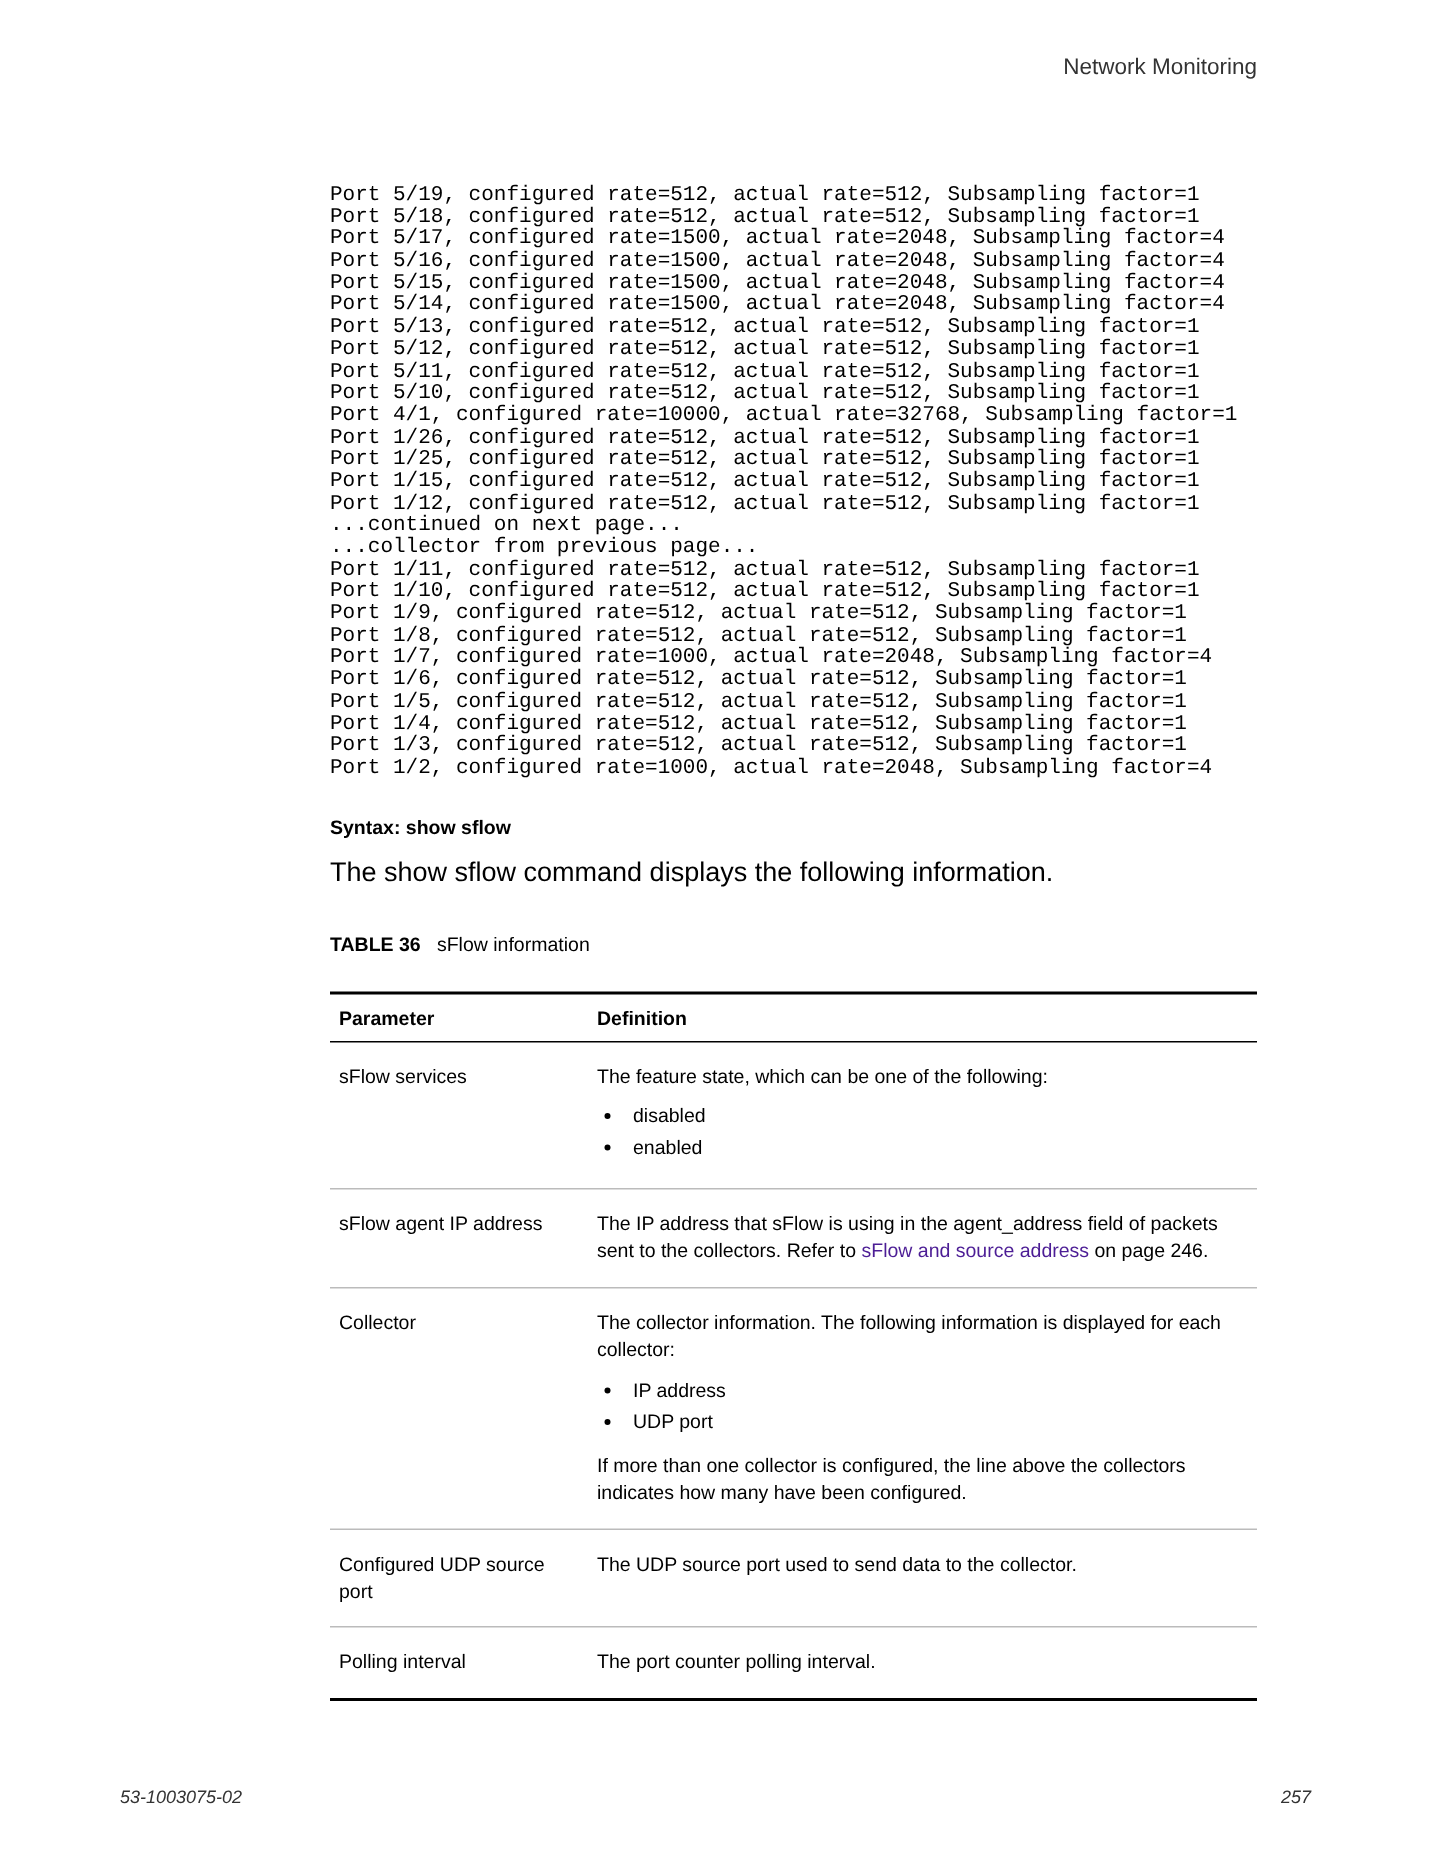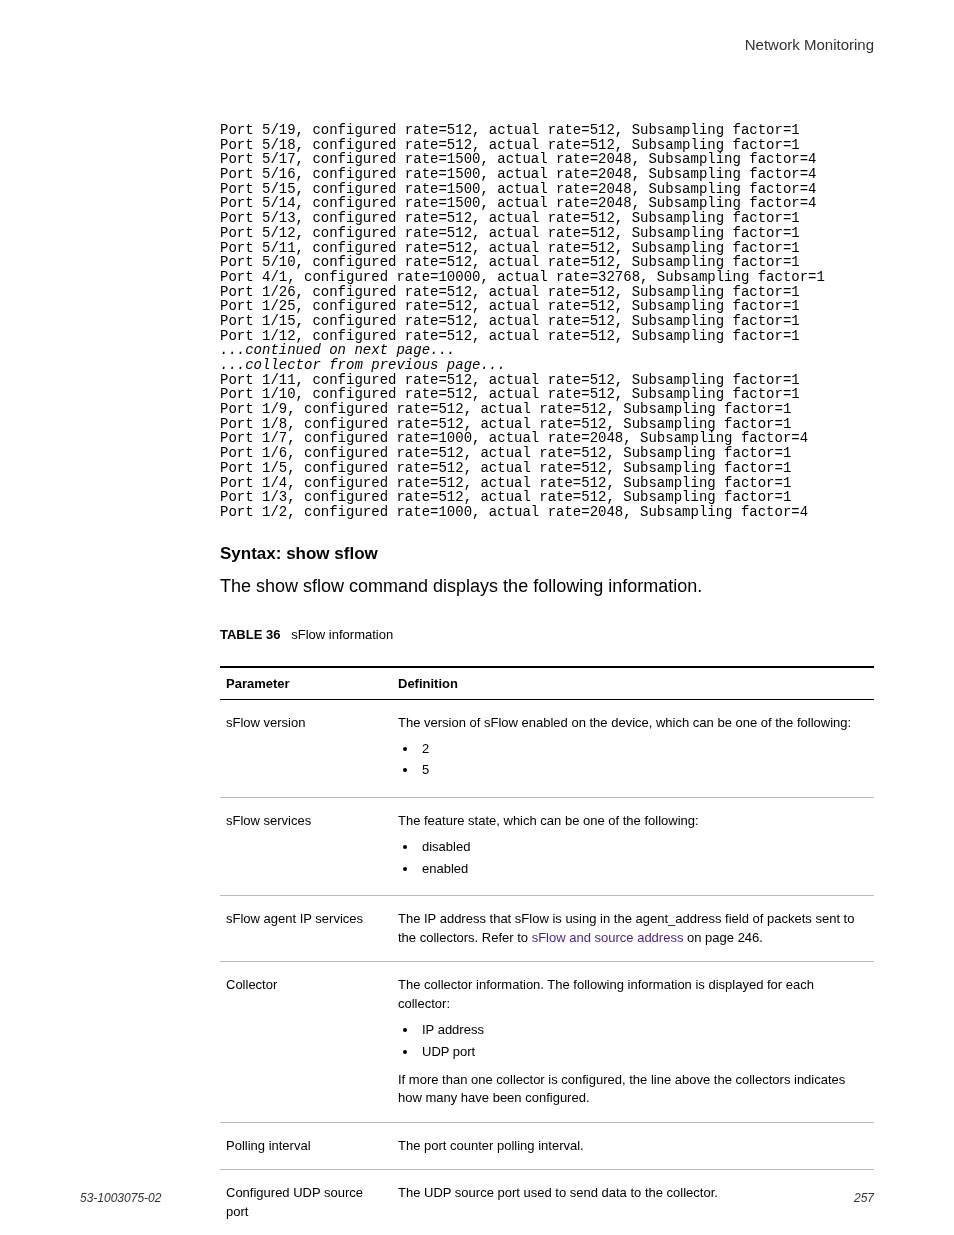--- a/index.html
+++ b/index.html
@@ -7,47 +7,47 @@
     padding: 0;
     font-family: Arial, Helvetica, sans-serif;
     background: #fff;
     color: #000;
   }
   .page {
     width: 954px;
     height: 1235px;
     position: relative;
     box-sizing: border-box;
-    padding: 36px 60px 0 60px;
+    padding: 36px 96px 0 60px;
   }
   .running-head {
     text-align: right;
     font-size: 15px;
     color: #333;
     margin-bottom: 70px;
     margin-top: 0;
     padding-right: 20px;
   }
   .codeblock {
     font-family: "Courier New", Courier, monospace;
     font-size: 14px;
     line-height: 1.05;
     white-space: pre;
     color: #000000;
     margin-left: 160px;
     margin-bottom: 18px;
   }
-  .codeblock .italic { font-style: italic; }
+  .codeblock .italic { }
   .content {
     margin-left: 160px;
     margin-right: 20px;
   }
   .syntax {
     font-weight: bold;
-    font-size: 17px;
+    font-size: 13px;
     margin: 24px 0 12px 0;
   }
   .bodytext {
     font-size: 18px;
     margin: 0 0 30px 0;
   }
   .table-caption {
     font-size: 13px;
     margin: 10px 0 24px 0;
   }
@@ -145,63 +145,53 @@
 
     <table class="sflow">
       <thead>
         <tr>
           <th class="param">Parameter</th>
           <th>Definition</th>
         </tr>
       </thead>
       <tbody>
         <tr>
-          <td>sFlow version</td>
-          <td>
-            <span>The version of sFlow enabled on the device, which can be one of the following:</span>
-            <ul>
-              <li>2</li>
-              <li>5</li>
-            </ul>
-          </td>
-        </tr>
-        <tr>
           <td>sFlow services</td>
           <td>
             <span>The feature state, which can be one of the following:</span>
             <ul>
               <li>disabled</li>
               <li>enabled</li>
             </ul>
           </td>
         </tr>
         <tr>
-          <td>sFlow agent IP services</td>
+          <td>sFlow agent IP address</td>
           <td>
             <span>The IP address that sFlow is using in the agent_address field of packets sent to the collectors. Refer to </span><span class="link">sFlow and source address</span><span> on page 246.</span>
           </td>
         </tr>
         <tr>
           <td>Collector</td>
           <td>
             <span>The collector information. The following information is displayed for each collector:</span>
             <ul>
               <li>IP address</li>
               <li>UDP port</li>
             </ul>
             <div class="after-note">If more than one collector is configured, the line above the collectors indicates how many have been configured.</div>
           </td>
         </tr>
         <tr>
+          <td>Configured UDP source port</td>
+          <td>The UDP source port used to send data to the collector.</td>
+        </tr>
+        <tr>
           <td>Polling interval</td>
           <td>The port counter polling interval.</td>
-        </tr>
-        <tr>
-          <td>Configured UDP source port</td>
-          <td>The UDP source port used to send data to the collector.</td>
         </tr>
       </tbody>
     </table>
   </div>
 
   <div class="footer">
     <span class="pagenum">257</span>
     <div>53-1003075-02</div>
   </div>
 

